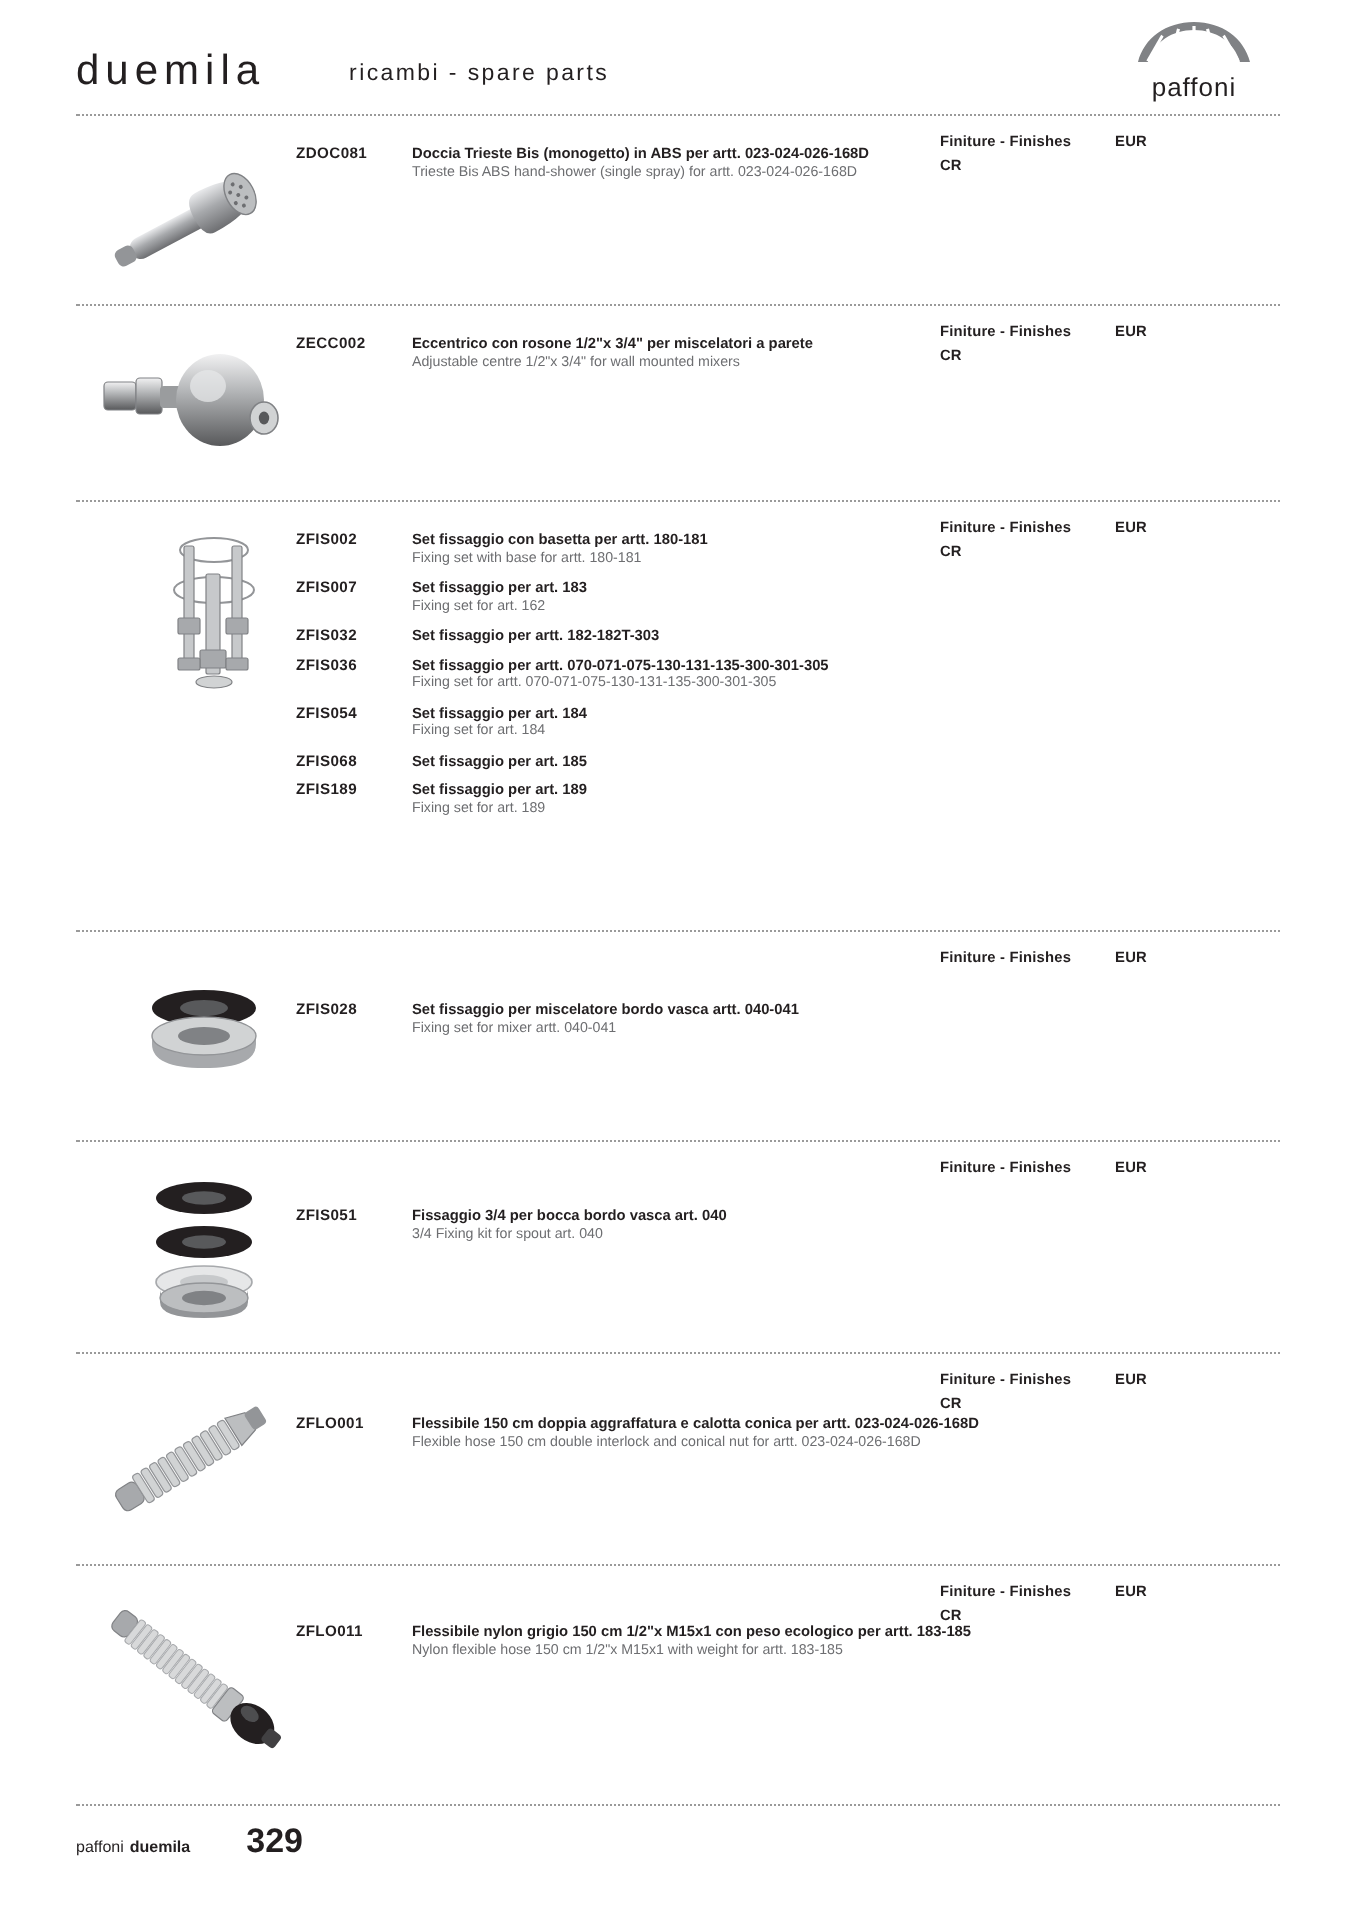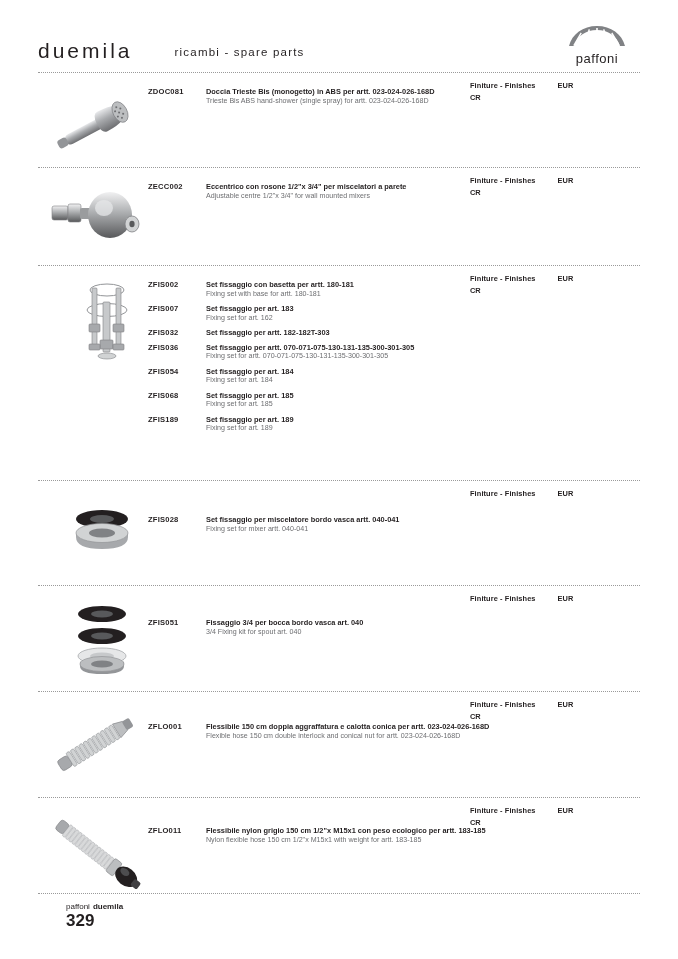--- a/index.html
+++ b/index.html
@@ -13,21 +13,21 @@
     font-family: "Liberation Sans", sans-serif;
     color: #1a1a1a;
     position: relative;
     overflow: hidden;
   }
   .page {
     position: relative;
     width: 678px;
     height: 959px;
     box-sizing: border-box;
-    padding: 16px 38px;
+    padding: 1px 38px;
   }
 
   
   .header {
     position: relative;
     height: 56px;
     display: flex;
     align-items: center;
   }
   .brand-title {
@@ -139,23 +139,22 @@
 
   
   .footer {
     position: absolute;
     left: 38px;
     right: 38px;
     bottom: 28px;
     border-top: 1px dotted #9a9a9a;
     padding-top: 8px;
     display: flex;
-    justify-content: space-between;
+    justify-content: flex-start;
     align-items: baseline;
-    flex-direction: column;
   }
   .footer-brand {
     font-size: 8px;
     color: #231f20;
   }
   .footer-brand b {
     font-weight: bold;
     margin-left: 3px;
   }
   .footer-page {
@@ -334,21 +333,20 @@
           <div class="code">ZFIS054</div>
           <div class="desc">
             <div class="it">Set fissaggio per art. 184</div>
             <div class="en">Fixing set for art. 184</div>
           </div>
         </div>
         <div class="item">
           <div class="code">ZFIS068</div>
           <div class="desc">
             <div class="it">Set fissaggio per art. 185</div>
-            <div class="en">Fixing set for art. 185</div>
           </div>
         </div>
         <div class="item">
           <div class="code">ZFIS189</div>
           <div class="desc">
             <div class="it">Set fissaggio per art. 189</div>
             <div class="en">Fixing set for art. 189</div>
           </div>
         </div>
       </div>

